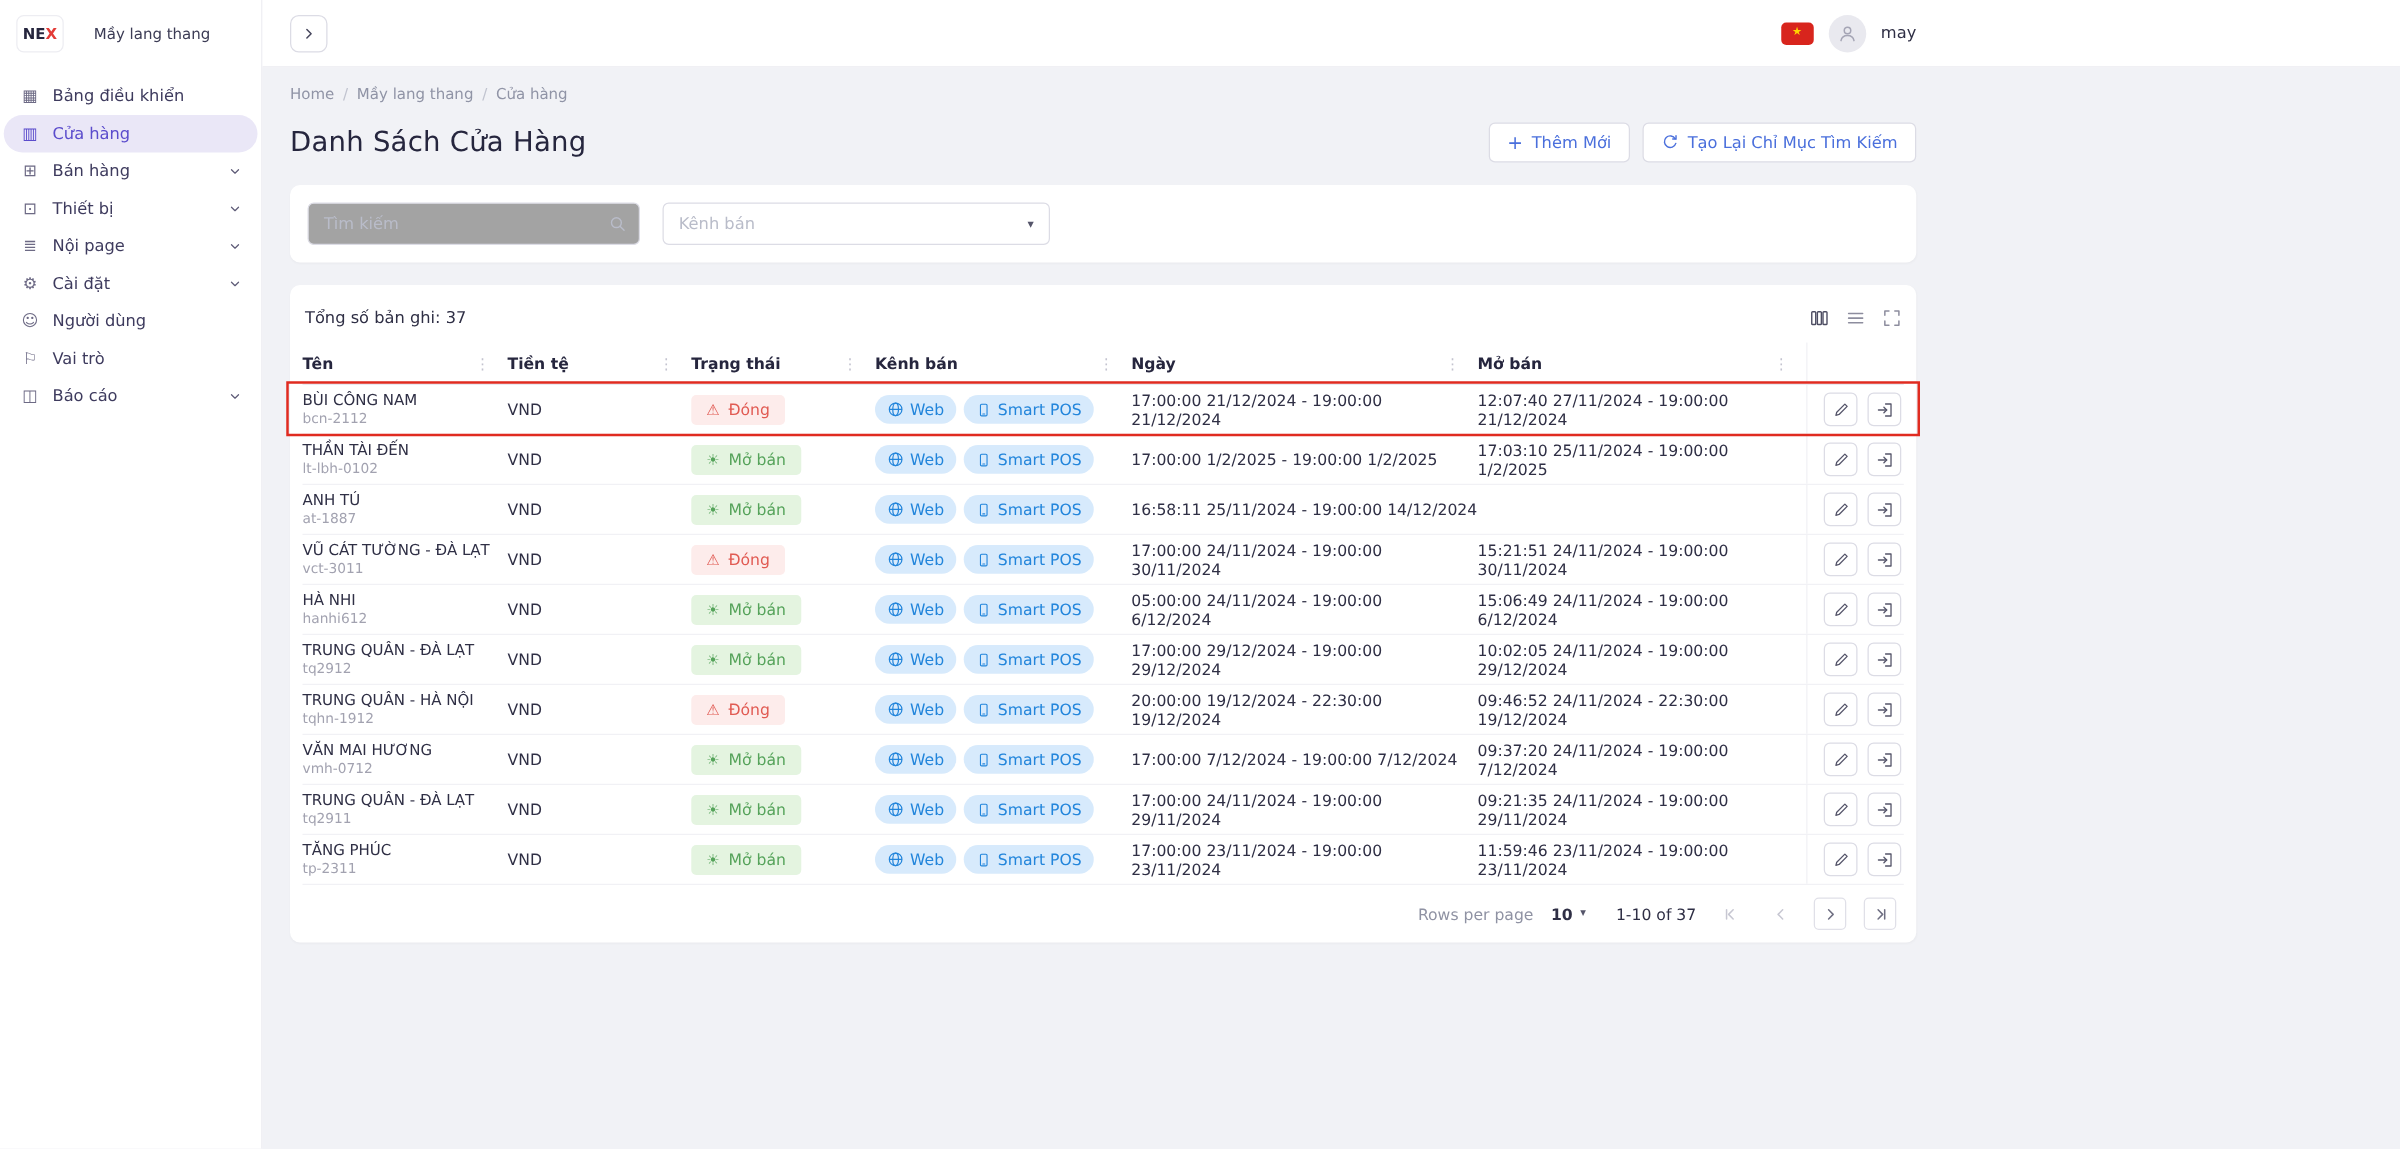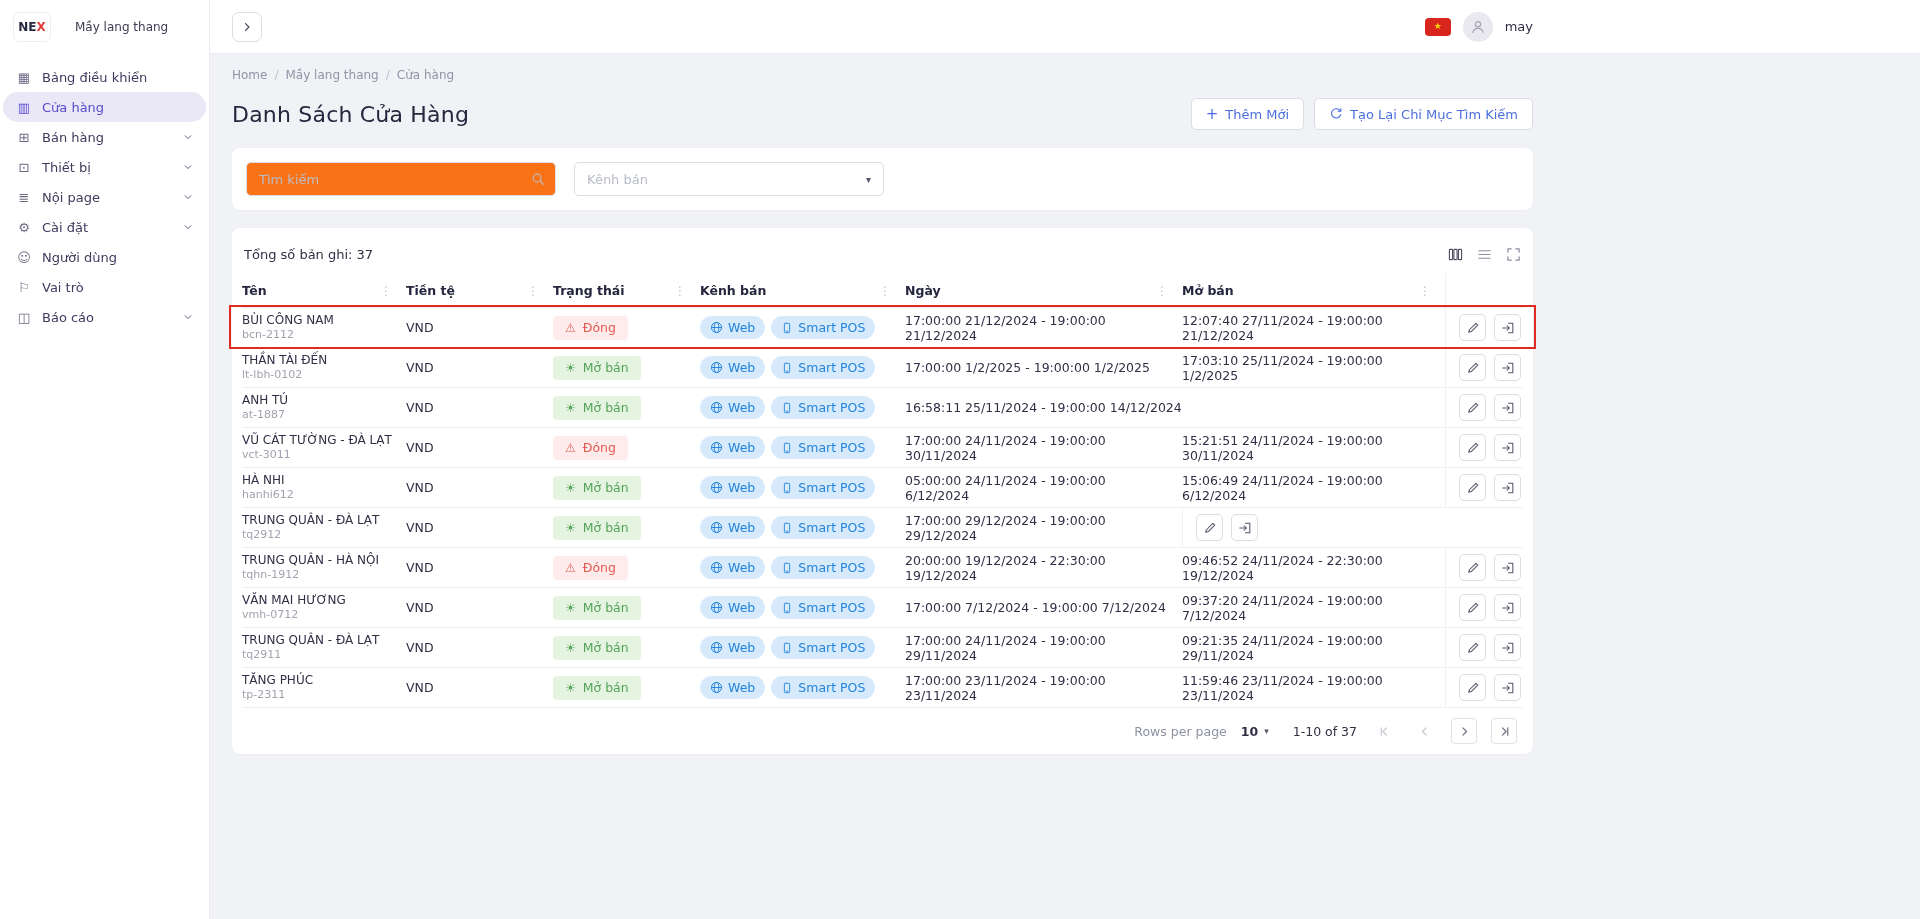--- a/index.html
+++ b/index.html
@@ -48,22 +48,22 @@
   .page-head { display: flex; align-items: center; justify-content: space-between; margin-bottom: 18px; }
   .page-title { margin: 0; font-size: 22px; font-weight: 400; color: #26263e; letter-spacing: .2px; }
   .head-actions { display: flex; gap: 10px; }
   .btn { height: 32px; display: inline-flex; align-items: center; gap: 7px; padding: 0 14px; background: #fff;
     border: 1px solid #dcdce5; border-radius: 5px; color: #4a6fdc; font-size: 13px; cursor: pointer; font-family: inherit; }
   .btn-plus { font-size: 15px; line-height: 1; }
   .btn-ic { display: flex; }
 
   .card { background: #fff; border-radius: 8px; box-shadow: 0 1px 2px rgba(20,20,40,0.03); }
   .filter-card { padding: 14px; display: flex; gap: 18px; margin-bottom: 18px; }
-  .search-box { width: 310px; height: 34px; border: 1px solid #dcdce5; border-radius: 5px;
-    display: flex; align-items: center; padding: 0 10px; gap: 8px; background: #f97316; }
+  .search-box { width: 266px; height: 34px; border: 1px solid #dcdce5; border-radius: 5px;
+    display: flex; align-items: center; padding: 0 10px; gap: 8px; background: #a3a3a3; }
   .search-box input { border: none; outline: none; flex: 1; font-size: 13px; font-family: inherit; color: #2f2f45; background: transparent; }
   .search-box input::placeholder { color: #b9bcc9; }
   .search-ic { color: #b9bcc9; display: flex; }
   .select-box { width: 310px; height: 34px; border: 1px solid #dcdce5; border-radius: 5px;
     display: flex; align-items: center; justify-content: space-between; padding: 0 12px; color: #b9bcc9; cursor: pointer; }
   .select-caret { color: #55556a; font-size: 10px; }
 
   
   .table-card { padding: 6px 10px 0; }
   .table-toolbar { height: 40px; display: flex; align-items: center; justify-content: space-between; padding: 0 2px; }
@@ -628,20 +628,21 @@
                     <span style="display:flex">
                       <svg width="12" height="12" viewBox="0 0 16 16" fill="none" stroke="currentColor" stroke-width="1.2" stroke-linecap="round">
                         <rect x="4.5" y="1.8" width="7" height="12.4" rx="1.2"></rect>
                         <path d="M7 12.2h2"></path>
                       </svg>
                     </span>
                     <span>Smart POS</span>
                   </span>
                 </div>
                 <div class="td col-date">17:00:00 29/12/2024 - 19:00:00 29/12/2024</div>
+                <div class="td col-open">10:02:05 24/11/2024 - 19:00:00 29/12/2024</div>
                 <div class="td col-actions">
                   <button class="icon-btn">
                     <span style="display:flex">
                       <svg width="14" height="14" viewBox="0 0 16 16" fill="none" stroke="currentColor" stroke-width="1.2" stroke-linejoin="round">
                         <path d="M11.3 2.6l2.1 2.1L6 12.1l-2.9.8.8-2.9z"></path>
                       </svg>
                     </span>
                   </button>
                   <button class="icon-btn">
                     <span style="display:flex">

